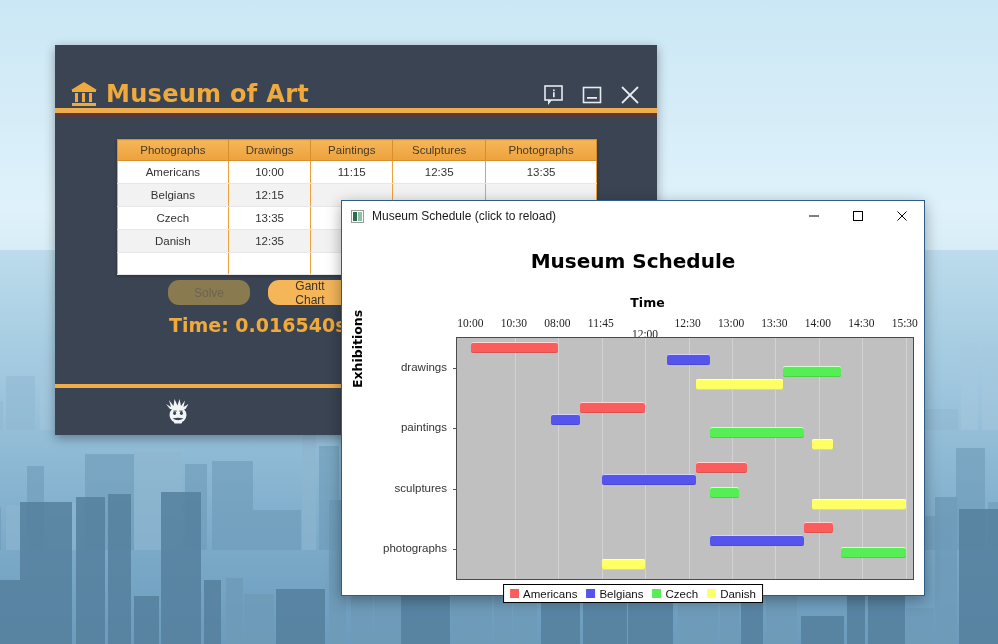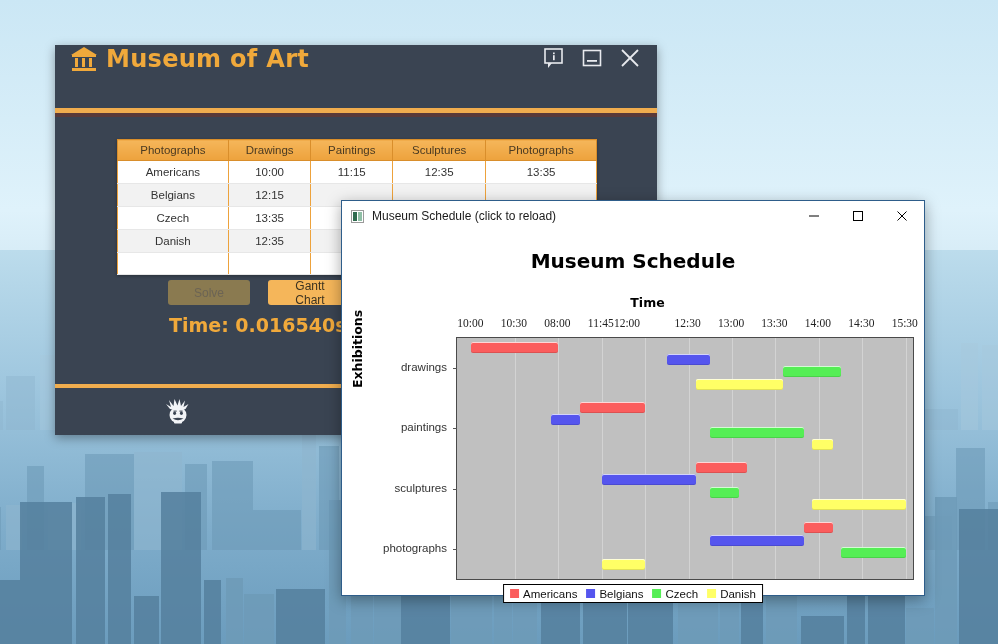--- a/index.html
+++ b/index.html
@@ -26,21 +26,21 @@
   .blk.d { background:#6e9bb8; }
   .blk.dd{ background:#55809e; }
   .blk.l { background:#a8c9dd; }
 
   
   #app-window {
     position:absolute; left:55px; top:45px; width:602px; height:390px;
     background:#3a4452; box-shadow:0 3px 10px rgba(0,0,0,.35);
   }
   #app-titlebar {
-    height:63px; background:#3a4452; display:flex; align-items:flex-start;
+    height:63px; background:#3a4452; display:flex; align-items:flex-end;
     padding:0 14px 0 16px; position:relative;
   }
   #app-title-left { display:flex; align-items:center; gap:9px; flex:1; }
   .museum-icon { width:26px; height:24px; position:relative; }
   .museum-icon .roof {
     position:absolute; left:0; top:0; width:0; height:0;
     border-left:13px solid transparent; border-right:13px solid transparent;
     border-bottom:8px solid #f0a93b;
   }
   .museum-icon .arch {
@@ -81,21 +81,21 @@
     height:23px; text-align:center; color:#333; background:#ffffff;
     border-left:1px solid #eda23c; border-right:1px solid #eda23c;
     border-bottom:1px solid #e7e7e7; font-size:11.5px;
   }
   #schedule-table tr.alt td { background:#f2f2f2; }
   #schedule-table tr.empty td { height:22px; }
 
   
   #button-row { position:absolute; left:113px; top:163px; display:flex; gap:18px; }
   .btn {
-    height:25px; border-radius:3px; font-size:12px; padding:0 14px;
+    height:25px; border-radius:11px; font-size:12px; padding:0 14px;
     display:flex; align-items:center; justify-content:center; border:none;
     font-family:"Liberation Sans", sans-serif;
   }
   #solve-button { background:#8a7a50; color:#6c6454; width:82px; }
   #gantt-button { background:#f5b65a; color:#3d3320; width:84px; cursor:pointer; }
 
   #time-label {
     position:absolute; left:114px; top:197px; color:#f0a93b;
     font-size:19px; font-weight:bold; font-family:"DejaVu Sans", sans-serif;
   }
@@ -431,21 +431,21 @@
 
   <div id="chart-area">
     <div id="chart-title">Museum Schedule</div>
     <div id="chart-xaxis-label">Time</div>
     <div id="chart-yaxis-label">Exhibitions</div>
     <div id="xtick-row">
         <div class="xtick" style="left: 128.476px;">10:00</div>
         <div class="xtick" style="left: 171.905px;">10:30</div>
         <div class="xtick" style="left: 215.333px;">08:00</div>
         <div class="xtick" style="left: 258.762px;">11:45</div>
-        <div class="xtick" style="left: 285px;">12:00</div>
+        <div class="xtick" style="left: 303px; margin-top: 11px;">12:00</div>
         <div class="xtick" style="left: 345.619px;">12:30</div>
         <div class="xtick" style="left: 389.048px;">13:00</div>
         <div class="xtick" style="left: 432.476px;">13:30</div>
         <div class="xtick" style="left: 475.905px;">14:00</div>
         <div class="xtick" style="left: 519.333px;">14:30</div>
         <div class="xtick" style="left: 562.762px;">15:30</div>
       </div>
     <div id="ytick-col">
         <div class="ytick-label" style="top: 135.125px; right: 477px;">drawings</div>
         <div class="ytick-label" style="top: 195.375px; right: 477px;">paintings</div>

